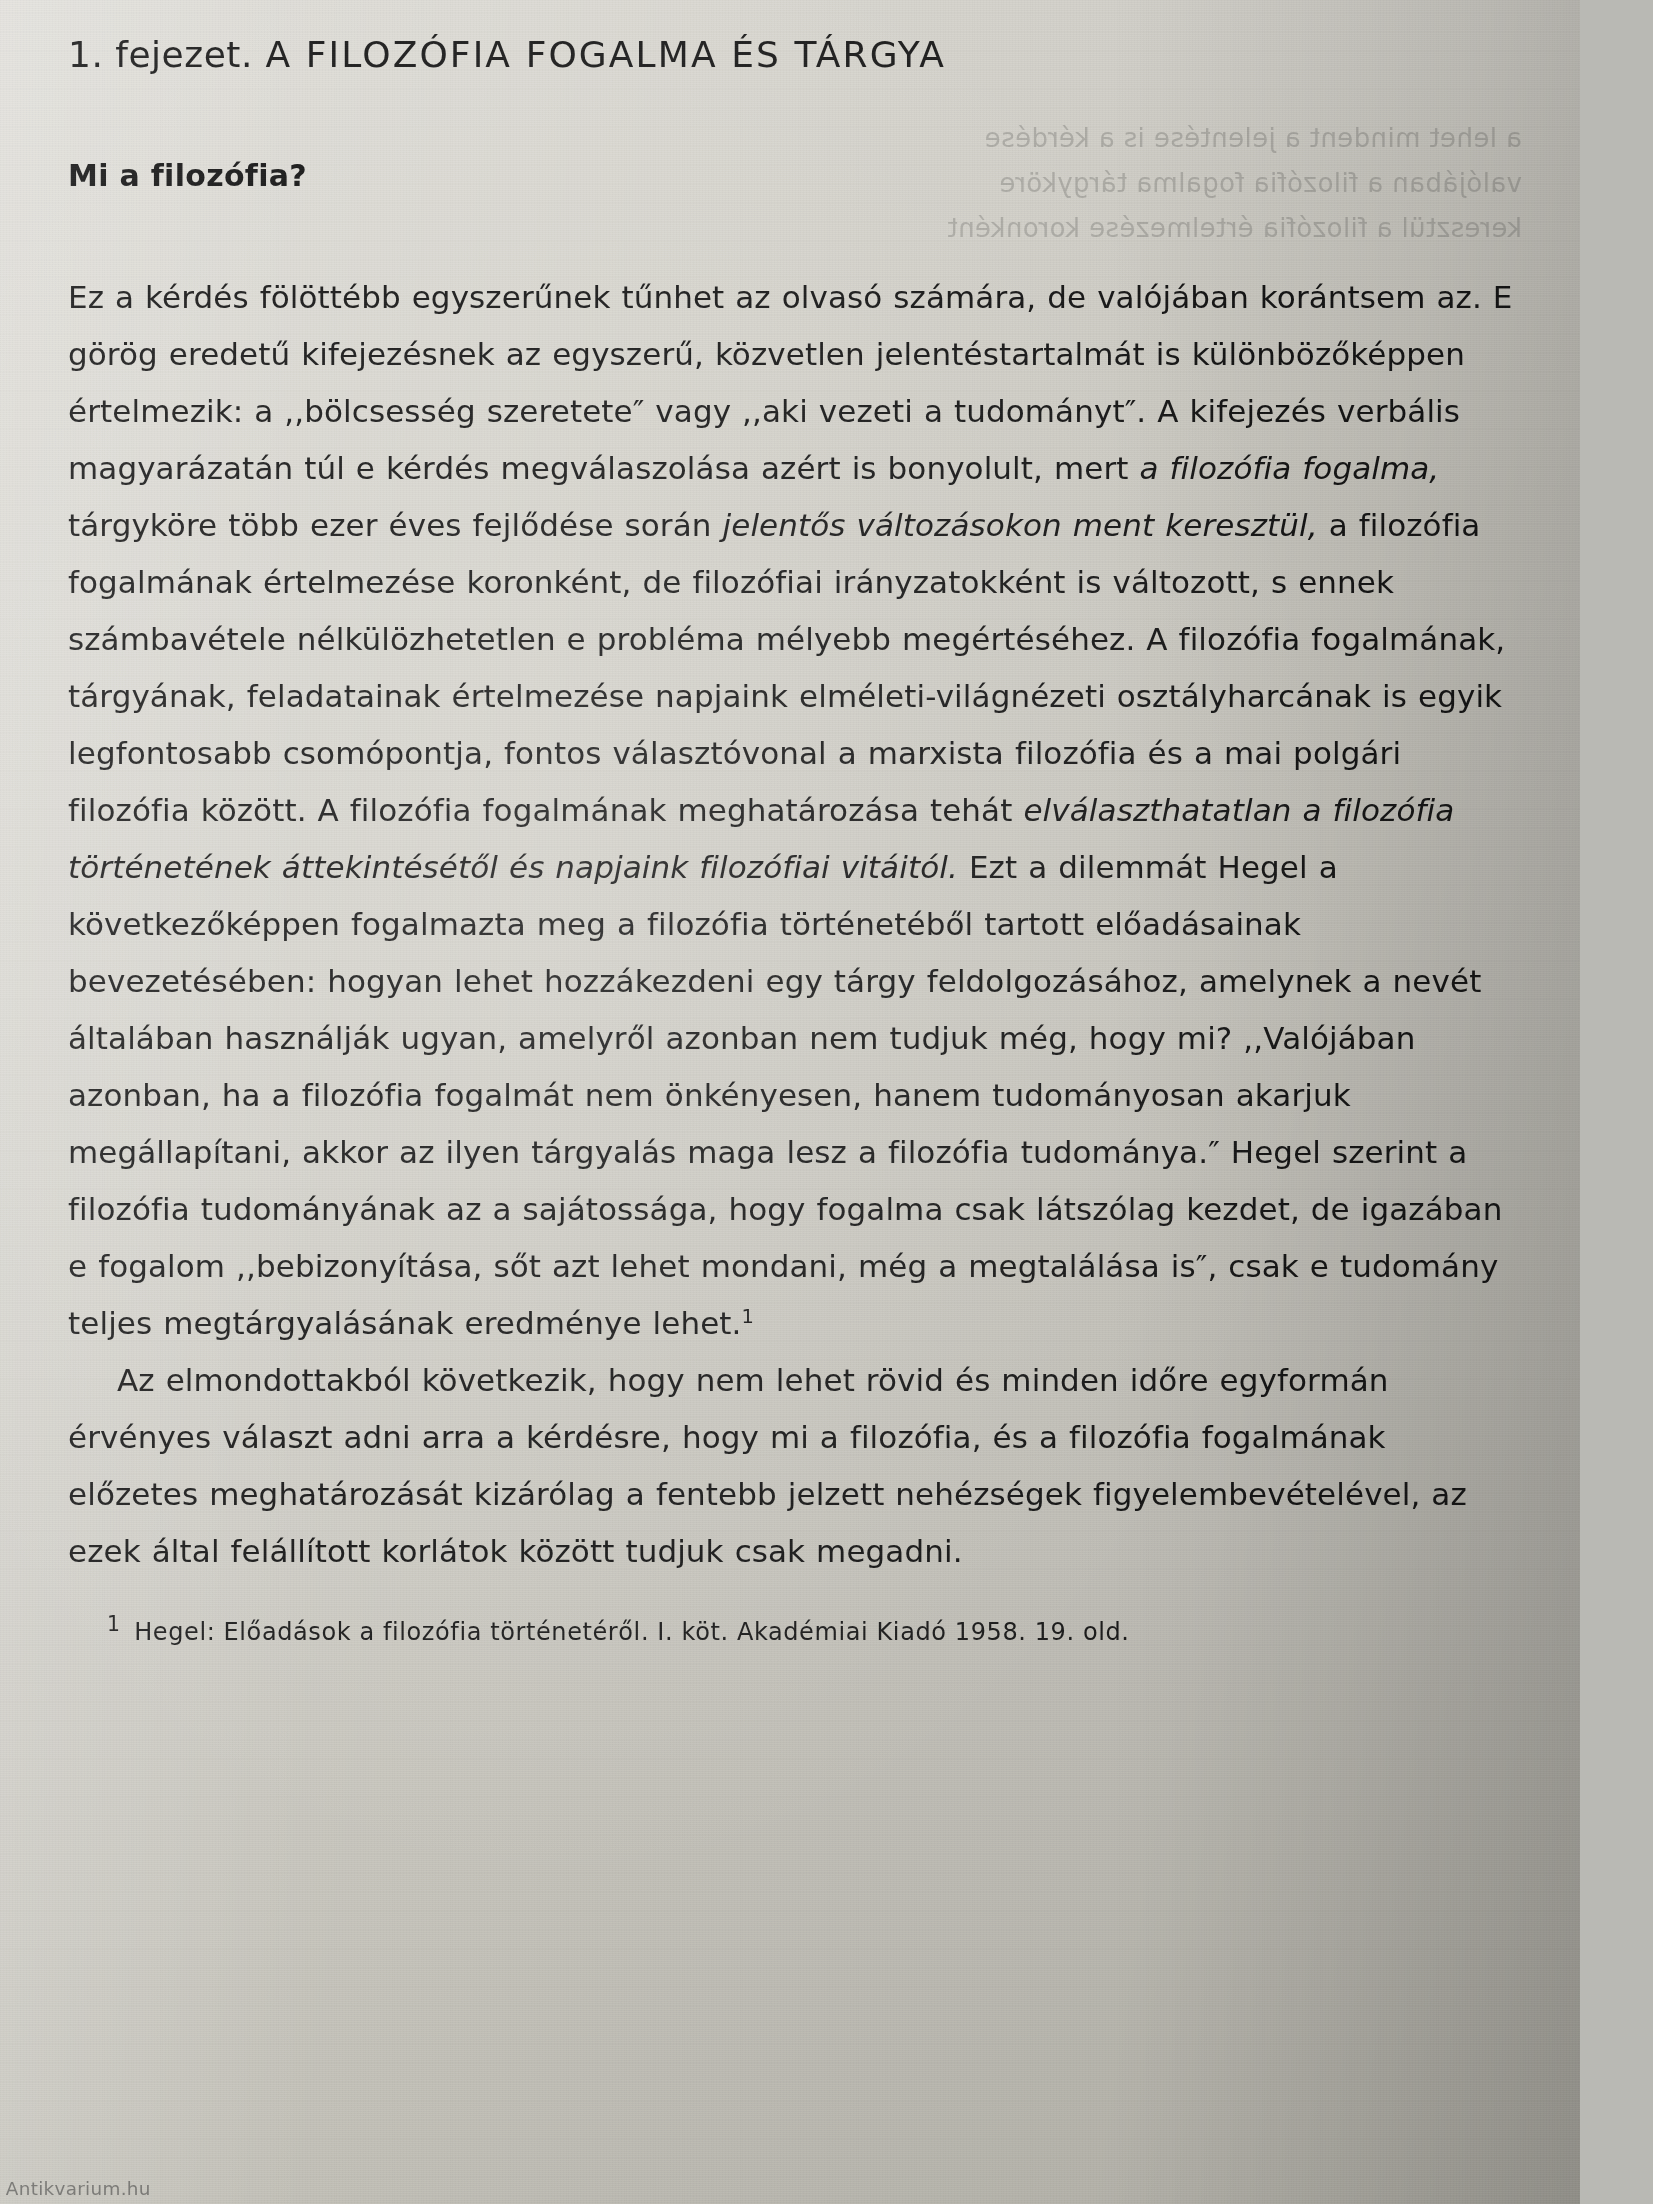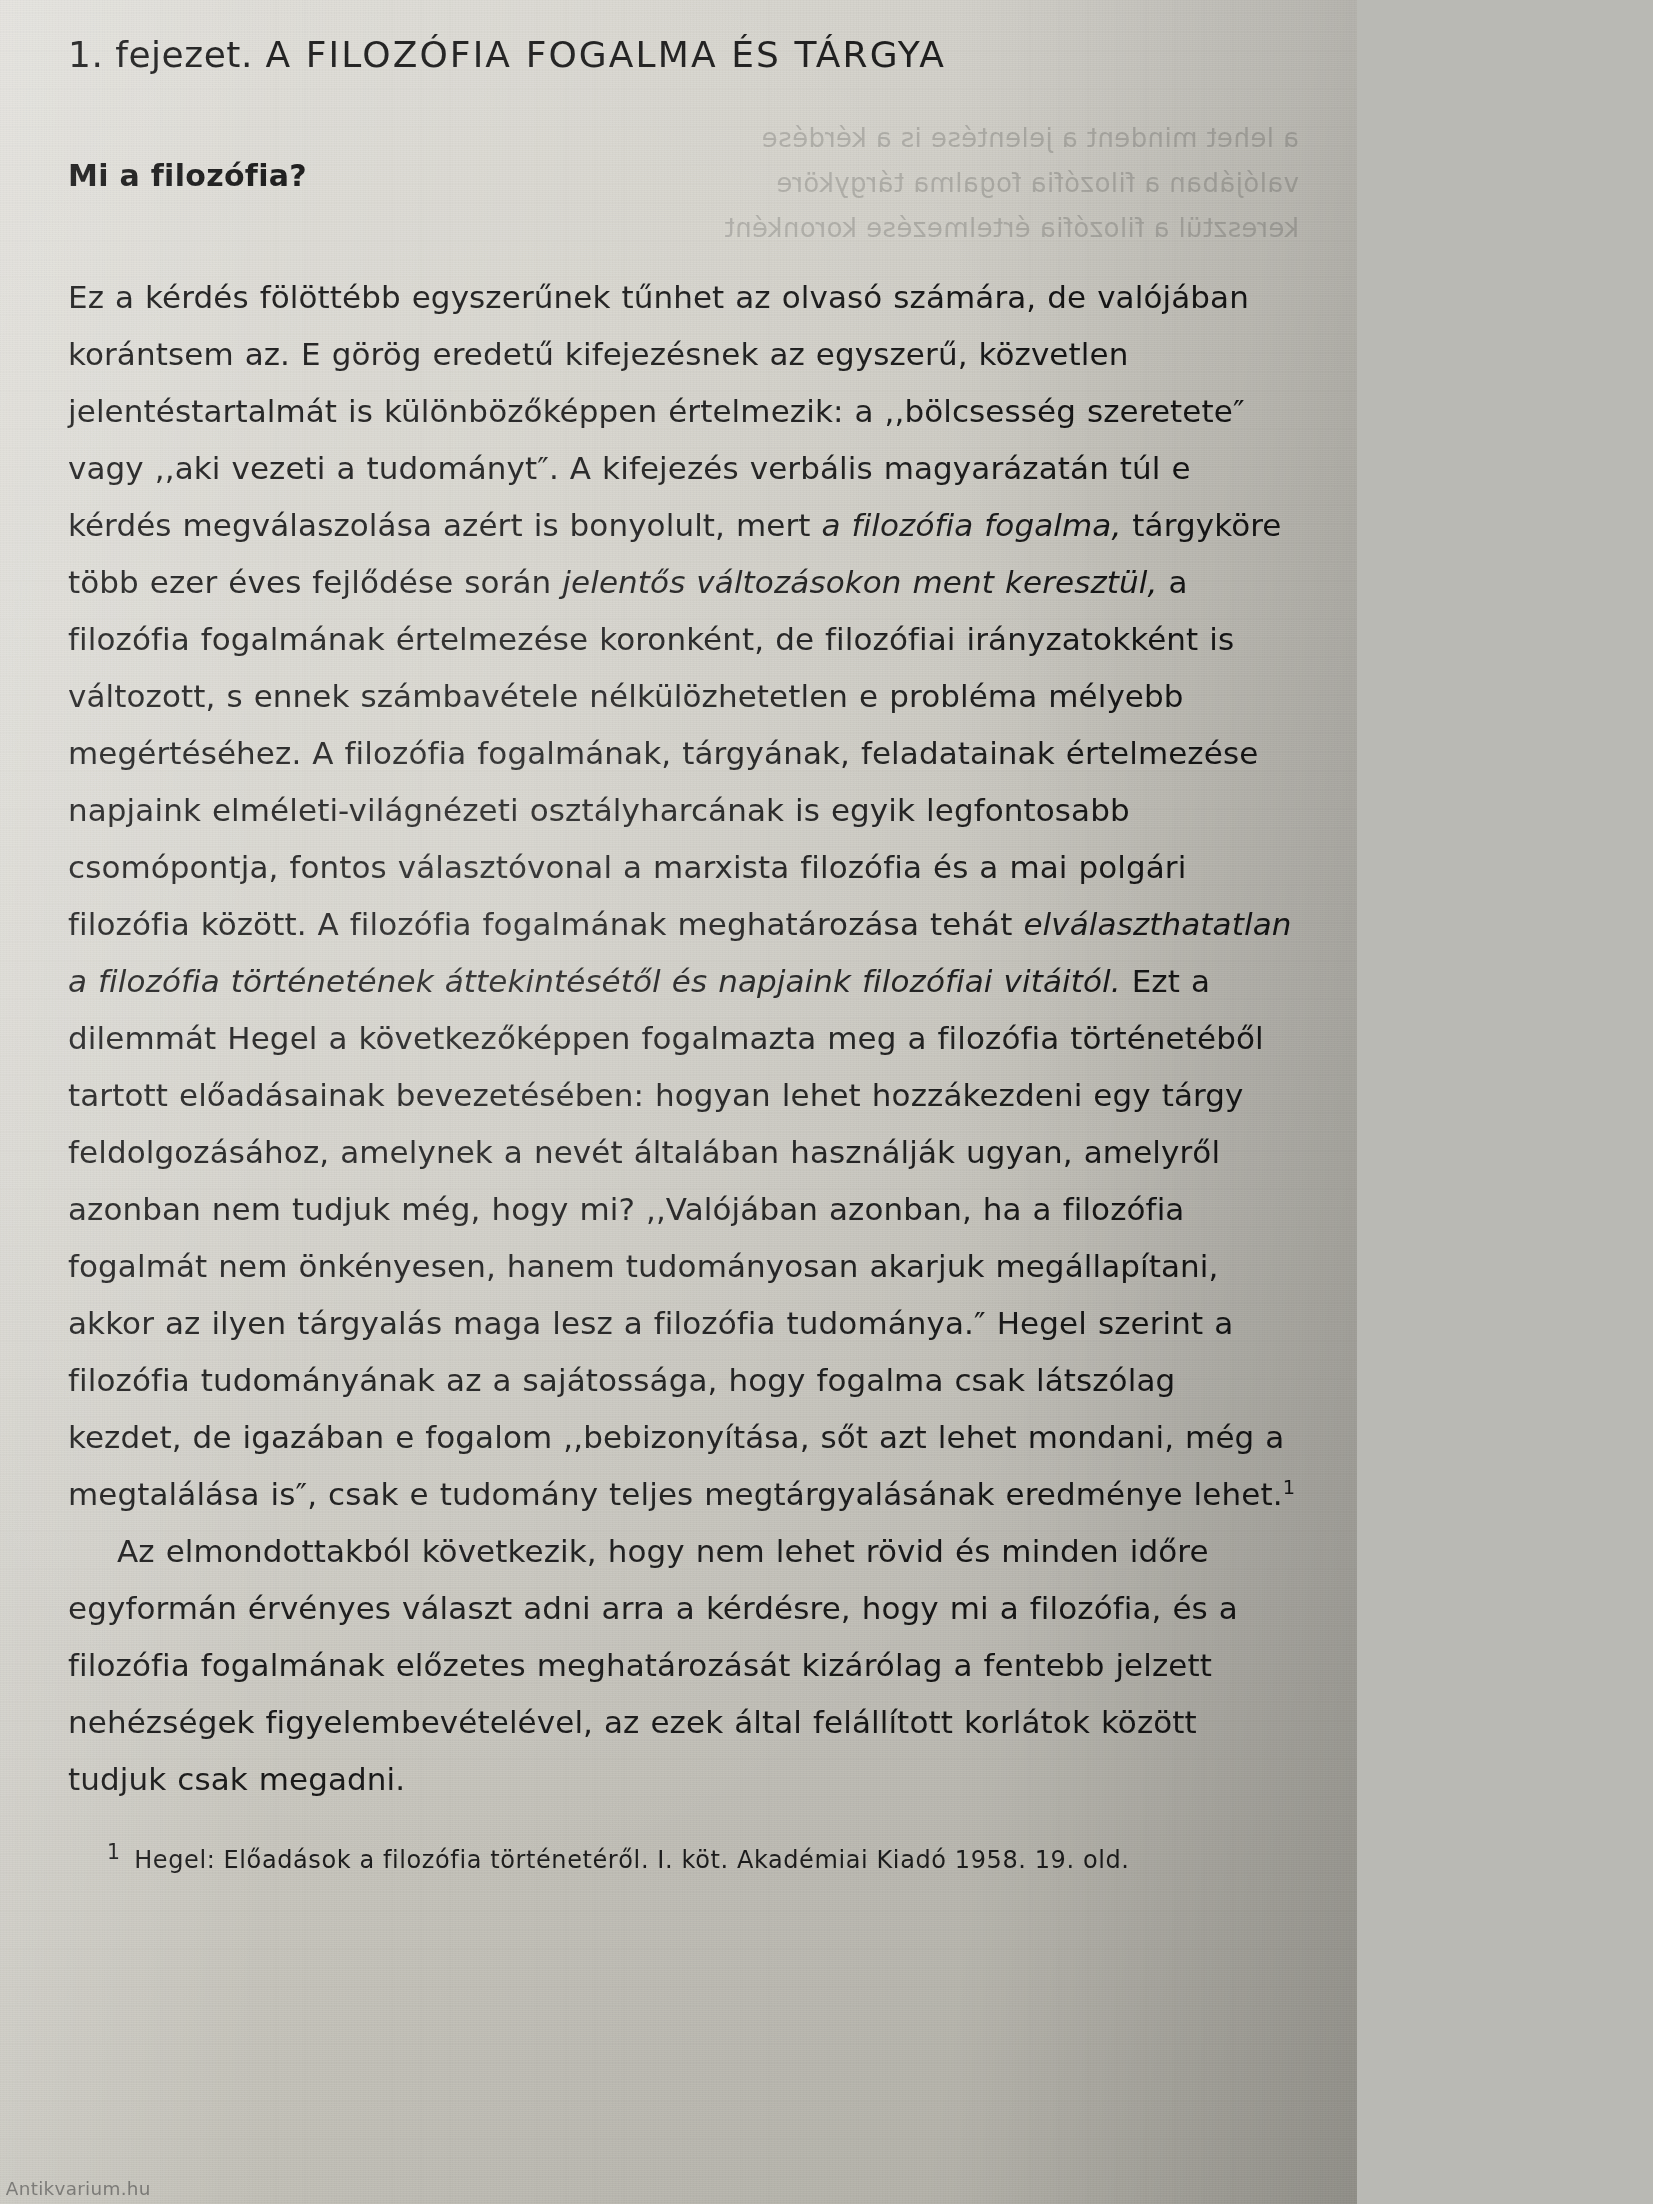--- a/index.html
+++ b/index.html
@@ -9,21 +9,21 @@
   }
   body {
     width: 1654px;
     height: 2205px;
     overflow: hidden;
     font-family: "DejaVu Sans", sans-serif;
   }
 
   .page {
     position: relative;
-    width: 1357px;
+    width: 1580px;
     height: 2205px;
     background:
       linear-gradient(100deg, rgba(255,255,255,0.28) 0%, rgba(255,255,255,0.05) 35%, rgba(0,0,0,0.06) 75%, rgba(0,0,0,0.16) 100%),
       linear-gradient(to bottom, #d8d6cf 0%, #d3d1c9 18%, #cfcdc5 45%, #c8c6be 72%, #bfbdb4 100%);
     box-sizing: border-box;
     padding: 34px 60px 0 68px;
   }
 
   
   .grain {

